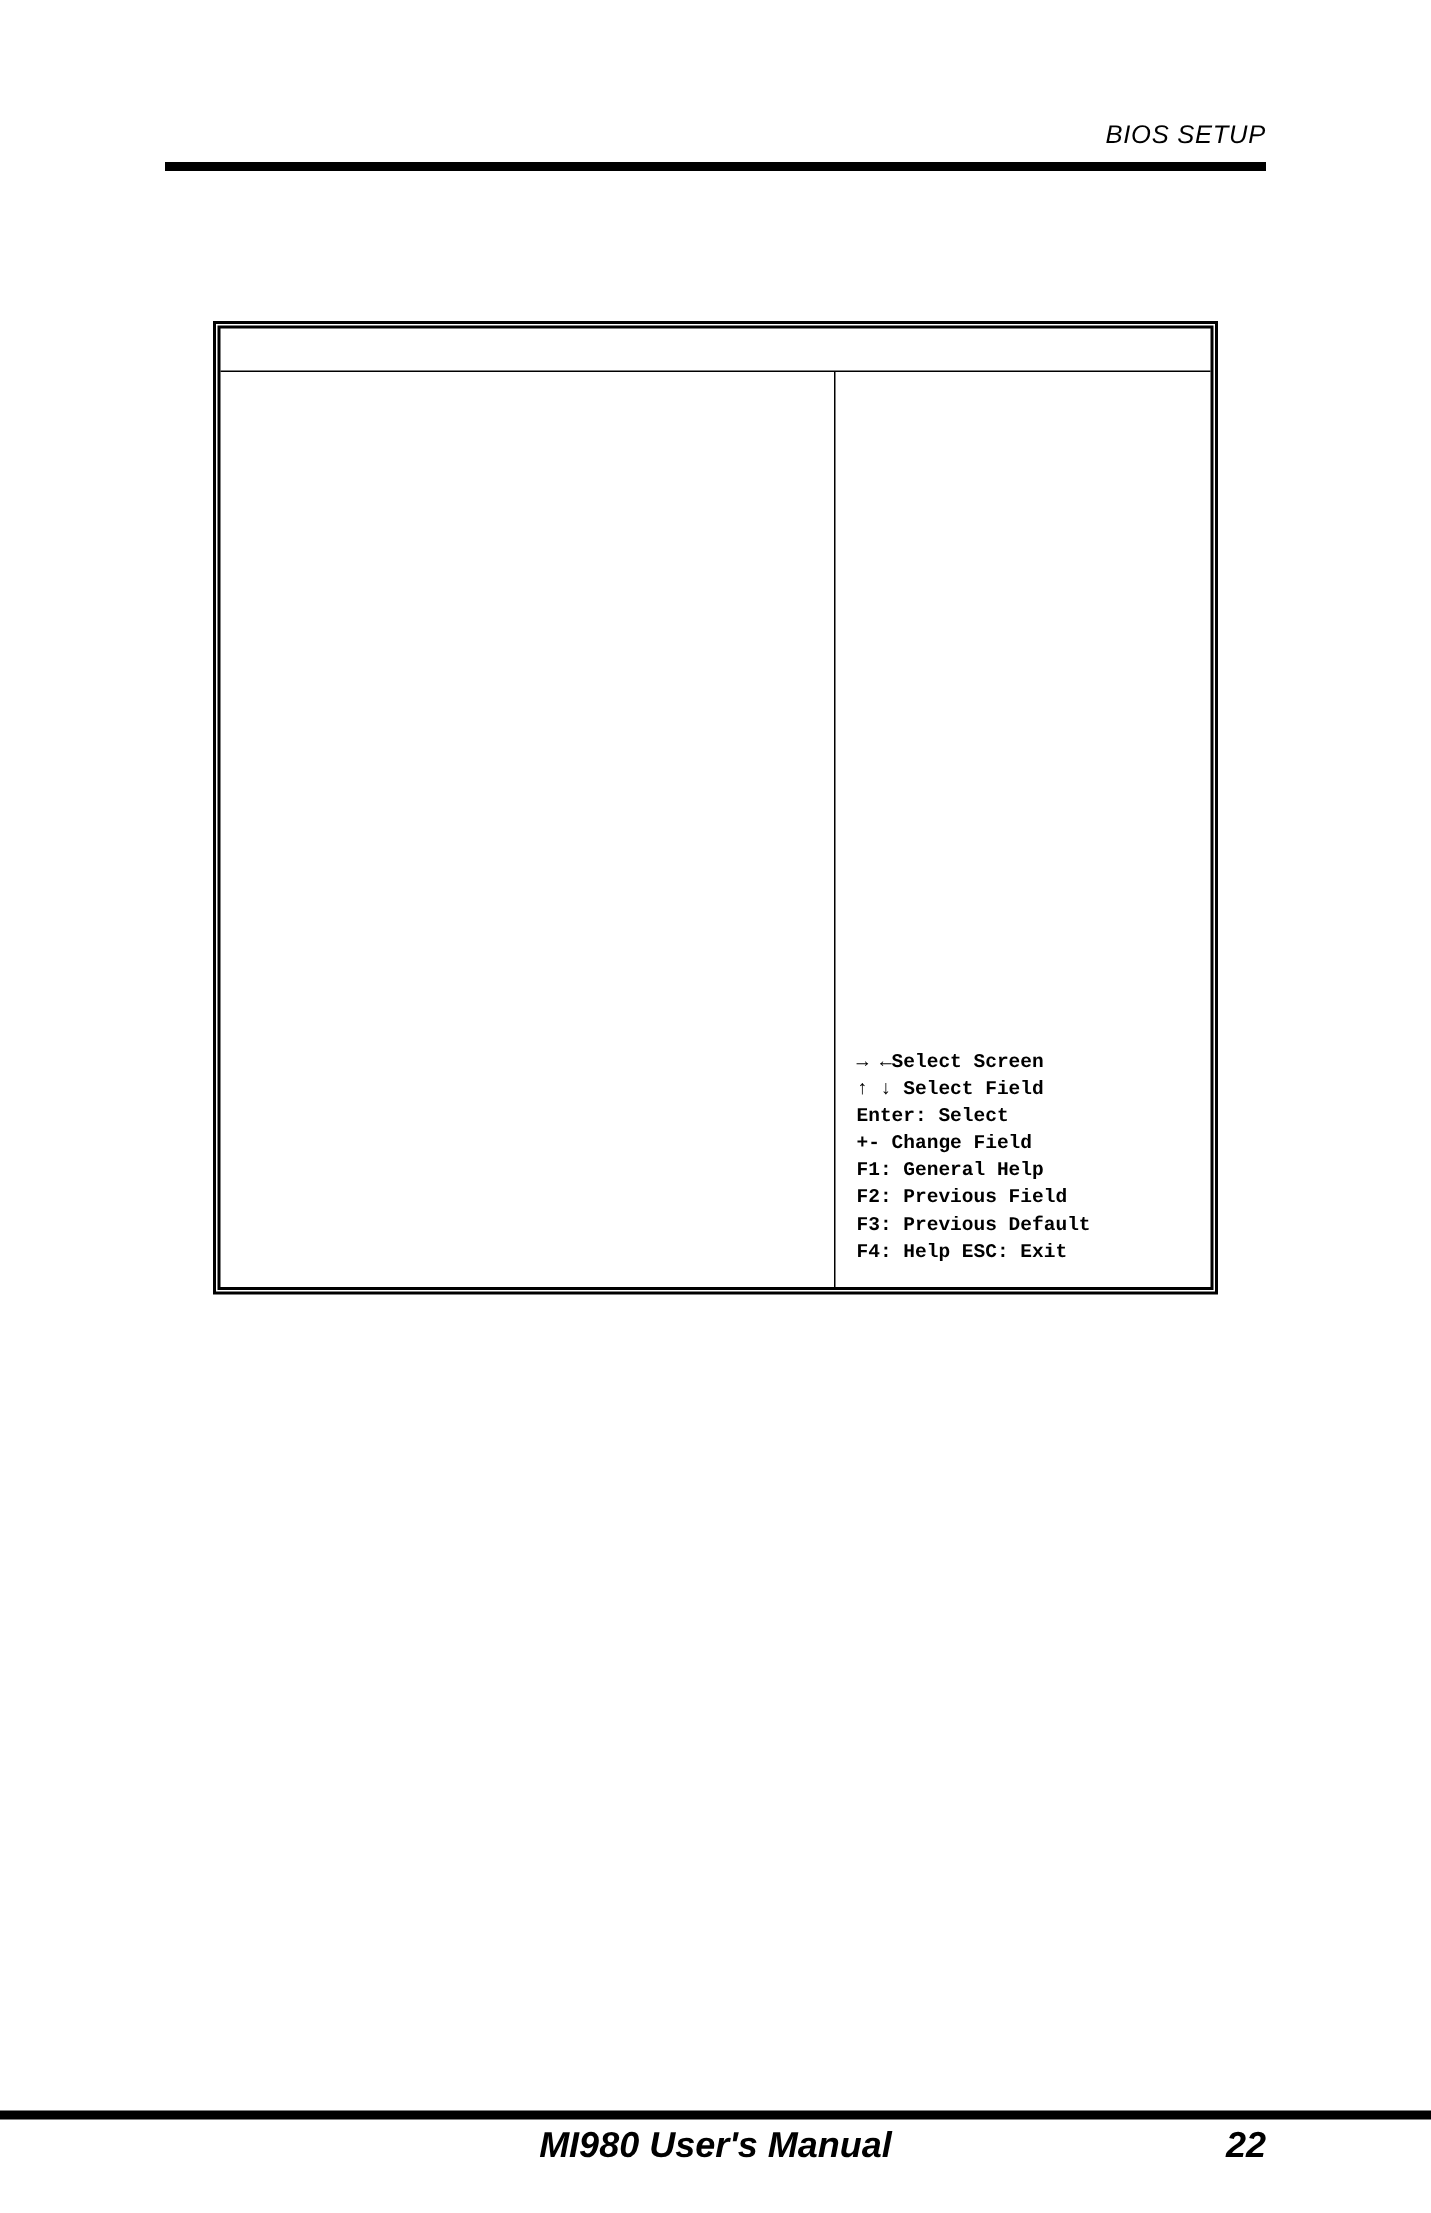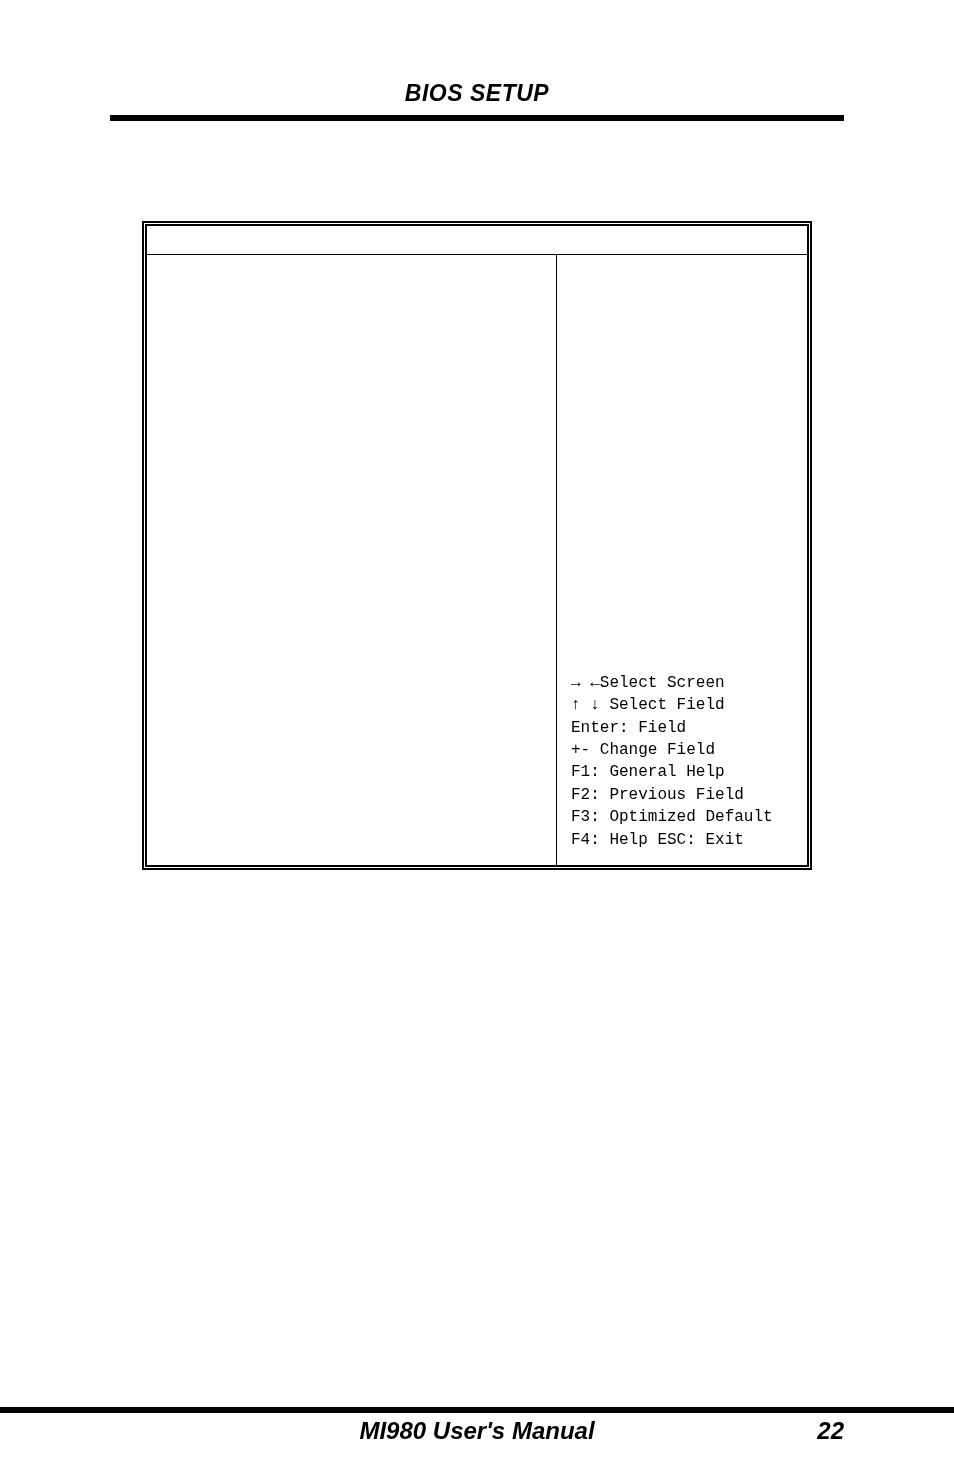--- a/index.html
+++ b/index.html
@@ -11,24 +11,24 @@
     height: 1475px;
     position: relative;
   }
   .page {
     padding: 80px 110px 0 110px;
     box-sizing: border-box;
     height: 100%;
     position: relative;
   }
   .header-title {
-    text-align: center;
+    text-align: right;
     font-style: italic;
-    font-weight: bold;
-    font-size: 23px;
+    font-weight: normal;
+    font-size: 17px;
     letter-spacing: 0.5px;
     margin-bottom: 8px;
   }
   .hr-thick {
     border: none;
     border-top: 6px solid #000;
     margin: 0 0 100px 0;
   }
   .outer-frame {
     border: 5px double #000;
@@ -51,22 +51,22 @@
   .right-cell {
     width: 250px;
     position: relative;
   }
   .right-text {
     position: absolute;
     bottom: 14px;
     left: 14px;
     right: 10px;
     font-family: "Courier New", monospace;
-    font-weight: normal;
-    font-size: 16px;
+    font-weight: bold;
+    font-size: 13px;
     line-height: 1.4;
   }
   .right-text div {
     white-space: nowrap;
   }
   .footer-bar {
     position: absolute;
     bottom: 62px;
     left: 0;
     right: 0;
@@ -89,25 +89,25 @@
   <hr class="hr-thick">
 
   <div class="outer-frame">
     <div class="top-row"></div>
     <div class="content-row">
       <div class="left-cell"></div>
       <div class="right-cell">
         <div class="right-text">
           <div>→ ←Select Screen</div>
           <div>↑ ↓ Select Field</div>
-          <div>Enter: Field</div>
+          <div>Enter: Select</div>
           <div>+-  Change Field</div>
           <div>F1: General Help</div>
           <div>F2: Previous Field</div>
-          <div>F3: Optimized Default</div>
+          <div>F3: Previous Default</div>
           <div>F4: Help  ESC: Exit</div>
         </div>
       </div>
     </div>
   </div>
 
   <div class="footer-bar"></div>
   <div class="footer-row" style="position:absolute;bottom:30px;left:0;right:0;">
     <span style="margin:0 auto;">MI980 User's Manual</span>
     <span style="position:absolute;right:110px;">22</span>

